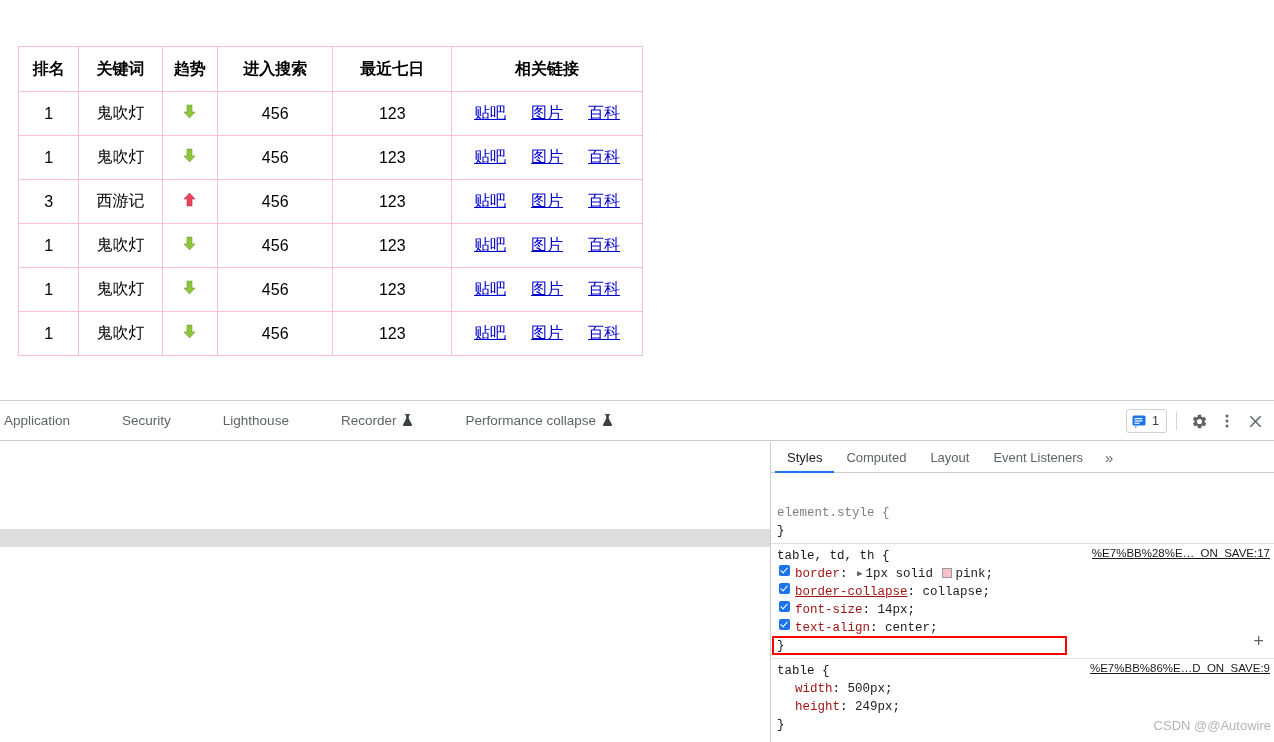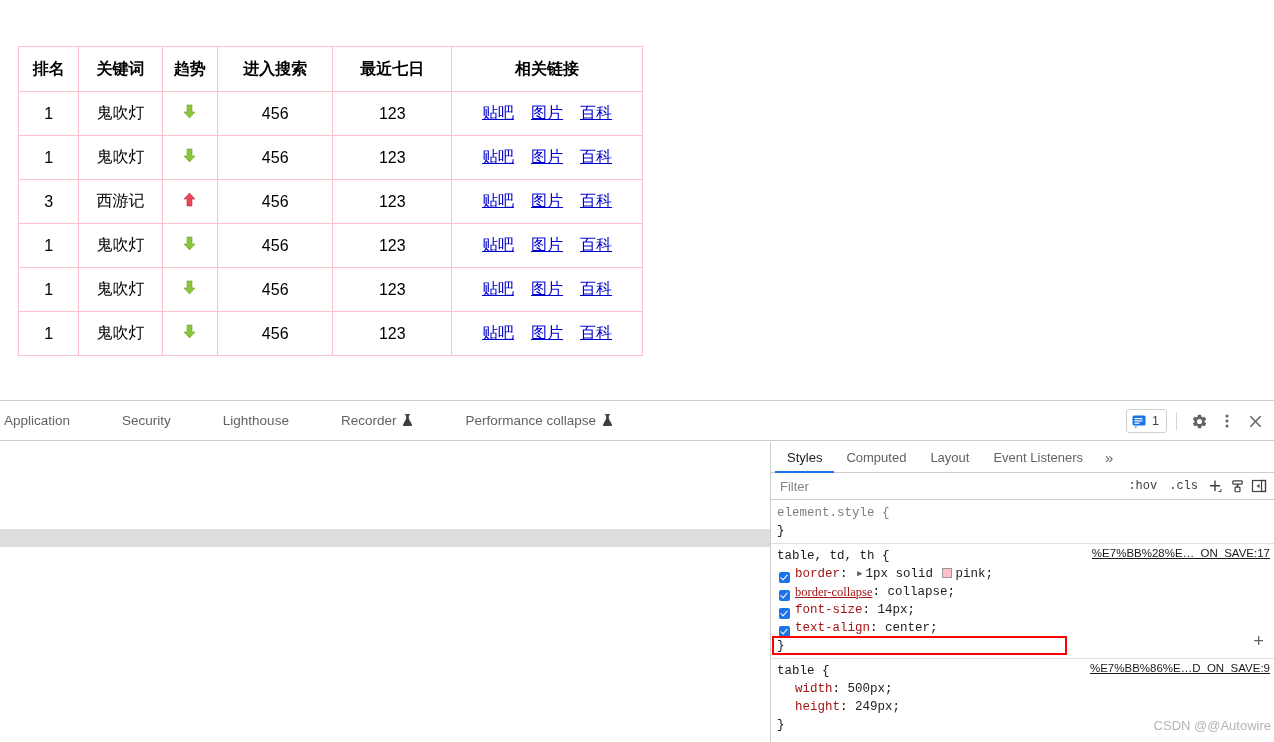--- a/index.html
+++ b/index.html
@@ -50,21 +50,21 @@
   .col-rank   { width: 60px; }
   .col-kw     { width: 83px; }
   .col-trend  { width: 55px; }
   .col-enter  { width: 115px; }
   .col-seven  { width: 118px; }
   .col-links  { width: 190px; }
 
   .arrow { display:inline-block; width: 13px; height: 15px; position: relative; }
   .arrow svg { display:block; }
 
-  .lnks { display:flex; justify-content:center; gap:17px; }
+  .lnks { display:flex; justify-content:center; gap:25px; }
   .lnks a {
     color: #0000cd; text-decoration: underline; font-size: 16px;
     cursor: pointer;
   }
 
   
   .devtools {
     position: absolute; left: 0; top: 400px; width: 1274px; height: 342px;
     background: #ffffff; border-top: 1px solid #cfcfcf;
     font-family: "Liberation Sans", sans-serif;
@@ -144,32 +144,32 @@
   .rule { position: relative; padding: 3px 0 3px 6px; }
   .rule + .rule { border-top: 1px solid #e0e0e0; }
   .rline { line-height: 18px; white-space: pre; display: flex; align-items: center; }
   .sel-gray { color: #808080; }
   .sel { color: #1a1a1a; }
   .src {
     position: absolute; right: 4px; top: 3px; font-size: 11.5px;
     color: #1a1a1a; text-decoration: underline; cursor: pointer; white-space: nowrap;
     font-family: "Liberation Sans", sans-serif;
   }
-  .decl { line-height: 18px; white-space: pre; display: flex; align-items: flex-end; padding-left: 0; }
+  .decl { line-height: 18px; white-space: pre; display: flex; align-items: flex-start; padding-left: 0; }
   .cb {
     width: 11px; height: 11px; flex: none; margin-right: 5px; margin-left: 2px;
     border-radius: 2px; background: #1a73e8; position: relative; cursor: pointer;
   }
   .cb::after {
     content: ""; position: absolute; left: 3px; top: 1px;
     width: 3px; height: 6px; border: solid #fff;
     border-width: 0 1.6px 1.6px 0; transform: rotate(42deg);
   }
   .pname { color: #a31515; font-family: "Liberation Mono", monospace; }
-  .pname.hl { text-decoration: underline; font-family: Liberation Serif, serif; }
+  .pname.hl { text-decoration: underline; }
   .pval  { color: #202124; font-family: "Liberation Mono", monospace; }
   .tri { color: #5f6368; font-size: 9px; margin: 0 3px 0 2px; }
   .swatch {
     display:inline-block; width: 10px; height: 10px; border: 1px solid #999;
     background: #ffc0cb; margin: 0 3px 0 2px; vertical-align: -1px;
   }
   .indent { padding-left: 18px; }
   .hl-box {
     position: absolute; left: 1px; top: 92px; width: 295px; height: 19px;
     border: 2px solid #ff0000; pointer-events: none;
@@ -379,45 +379,20 @@
           </div>
           <div class="sp-tab">
             <span>Layout</span>
           </div>
           <div class="sp-tab">
             <span>Event Listeners</span>
           </div>
           <div class="sp-more">»</div>
         </div>
 
-        <div class="sp-filterbar">
-          <input class="sp-filter" type="text" placeholder="Filter" style="">
-          <span class="sp-tool">:hov</span>
-          <span class="sp-tool">.cls</span>
-          <span class="sp-iconbtn">
-            <svg width="16" height="16" viewBox="0 0 16 16">
-              <path d="M8 2.5 V13 M2.8 7.8 H13.2" stroke="#3c4043" stroke-width="1.4"></path>
-              <path d="M11.5 13.5 L14 13.5 L14 11" fill="none" stroke="#3c4043" stroke-width="1"></path>
-            </svg>
-          </span>
-          <span class="sp-iconbtn">
-            <svg width="15" height="15" viewBox="0 0 16 16">
-              <rect x="3" y="2" width="10" height="3.4" rx="0.8" fill="none" stroke="#3c4043" stroke-width="1.3"></rect>
-              <rect x="7.1" y="5.6" width="1.8" height="3" fill="#3c4043"></rect>
-              <rect x="5.4" y="8.6" width="5.2" height="5" rx="0.8" fill="none" stroke="#3c4043" stroke-width="1.3"></rect>
-            </svg>
-          </span>
-          <span class="sp-iconbtn">
-            <svg width="16" height="16" viewBox="0 0 16 16">
-              <rect x="1.5" y="2.5" width="13" height="11" fill="none" stroke="#3c4043" stroke-width="1.2"></rect>
-              <rect x="10.5" y="2.5" width="4" height="11" fill="none" stroke="#3c4043" stroke-width="1.2"></rect>
-              <path d="M8.5 6 L5.5 8 L8.5 10 Z" fill="#3c4043"></path>
-            </svg>
-          </span>
-        </div>
 
         <div class="sp-rules" id="sp-rules">
             <div class="rule">
               <div class="rline"><span class="sel-gray">element.style {</span></div>
               <div class="rline"><span class="sel">}</span></div>
             </div>
             <div class="rule">
               <div class="rline"><span class="sel">table, td, th {</span></div>
               <span class="src">%E7%BB%28%E…_ON_SAVE:17</span>
               <div class="decl"><span class="cb"></span><span class="pname">border</span><span class="pval">: </span><span class="tri">▶</span><span class="pval">1px solid <span class="swatch"></span>pink;</span></div>

